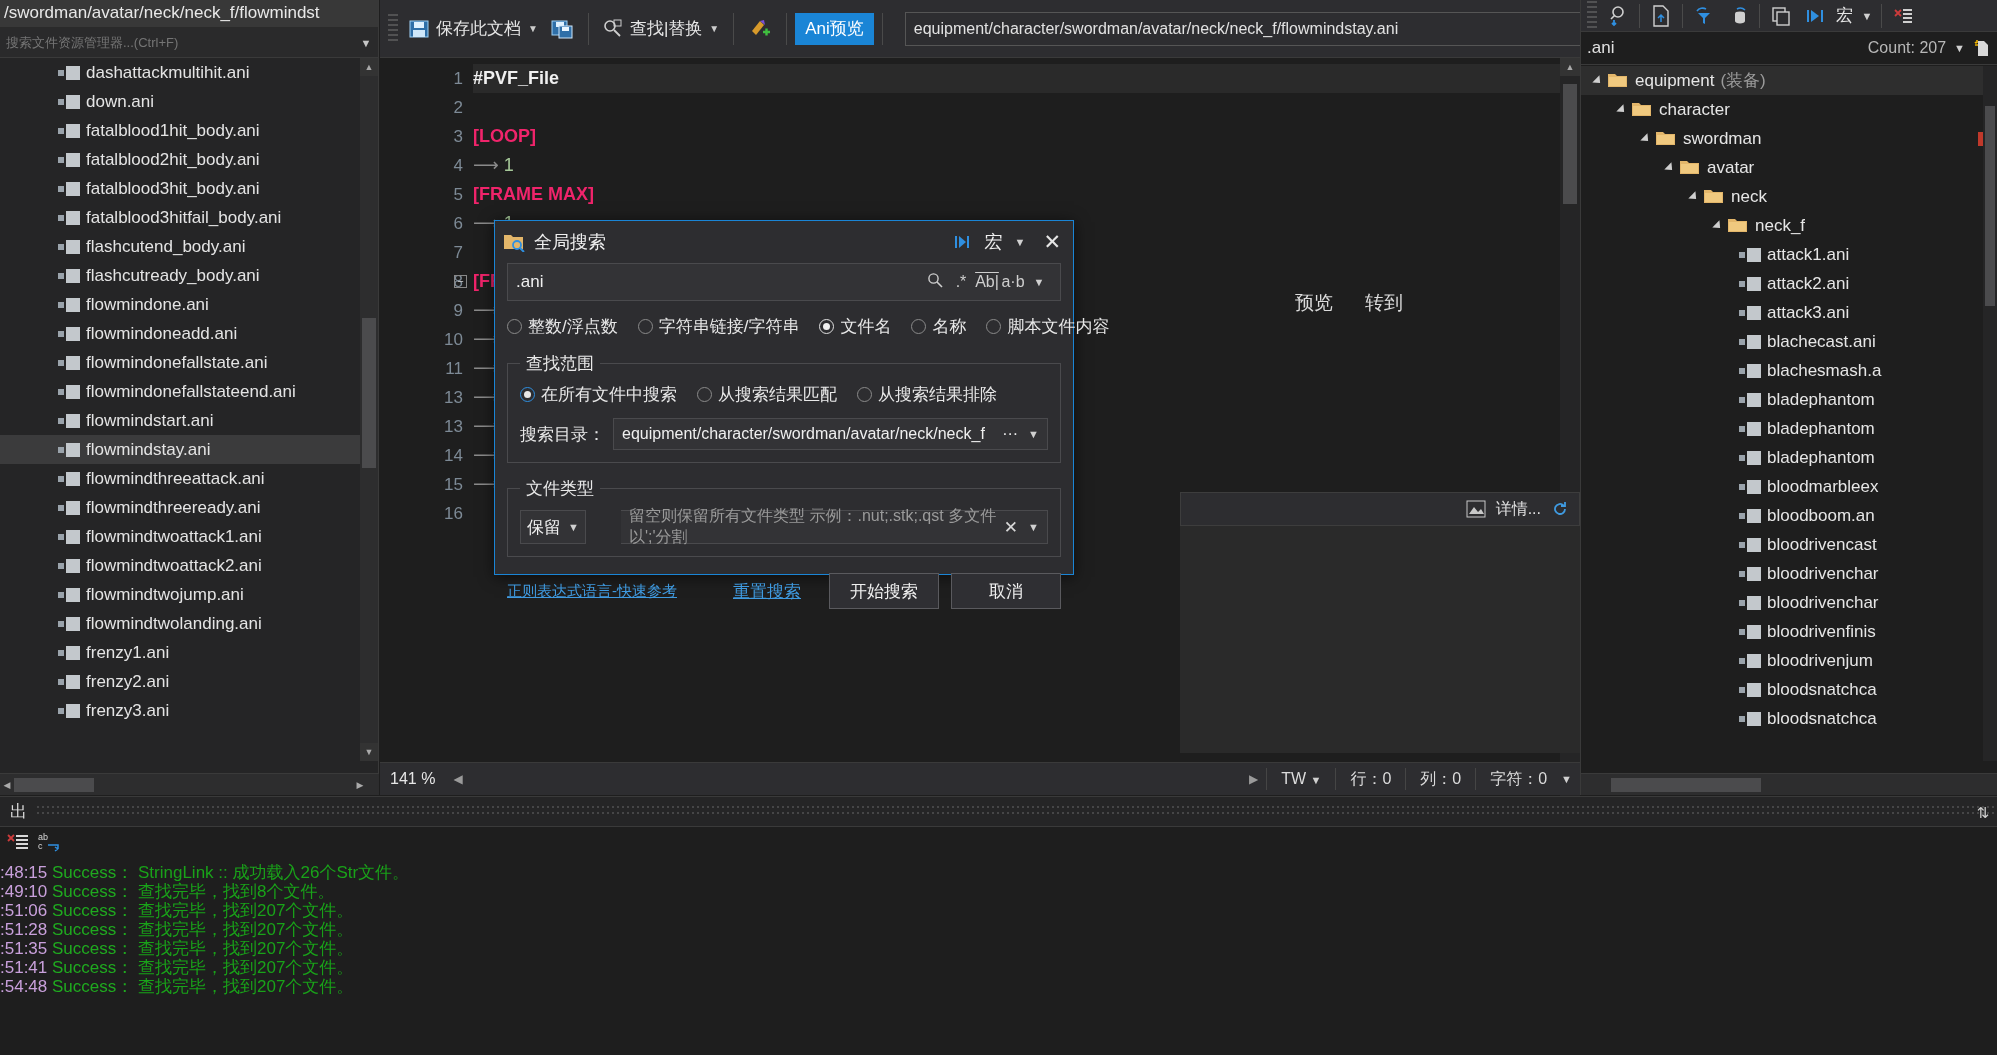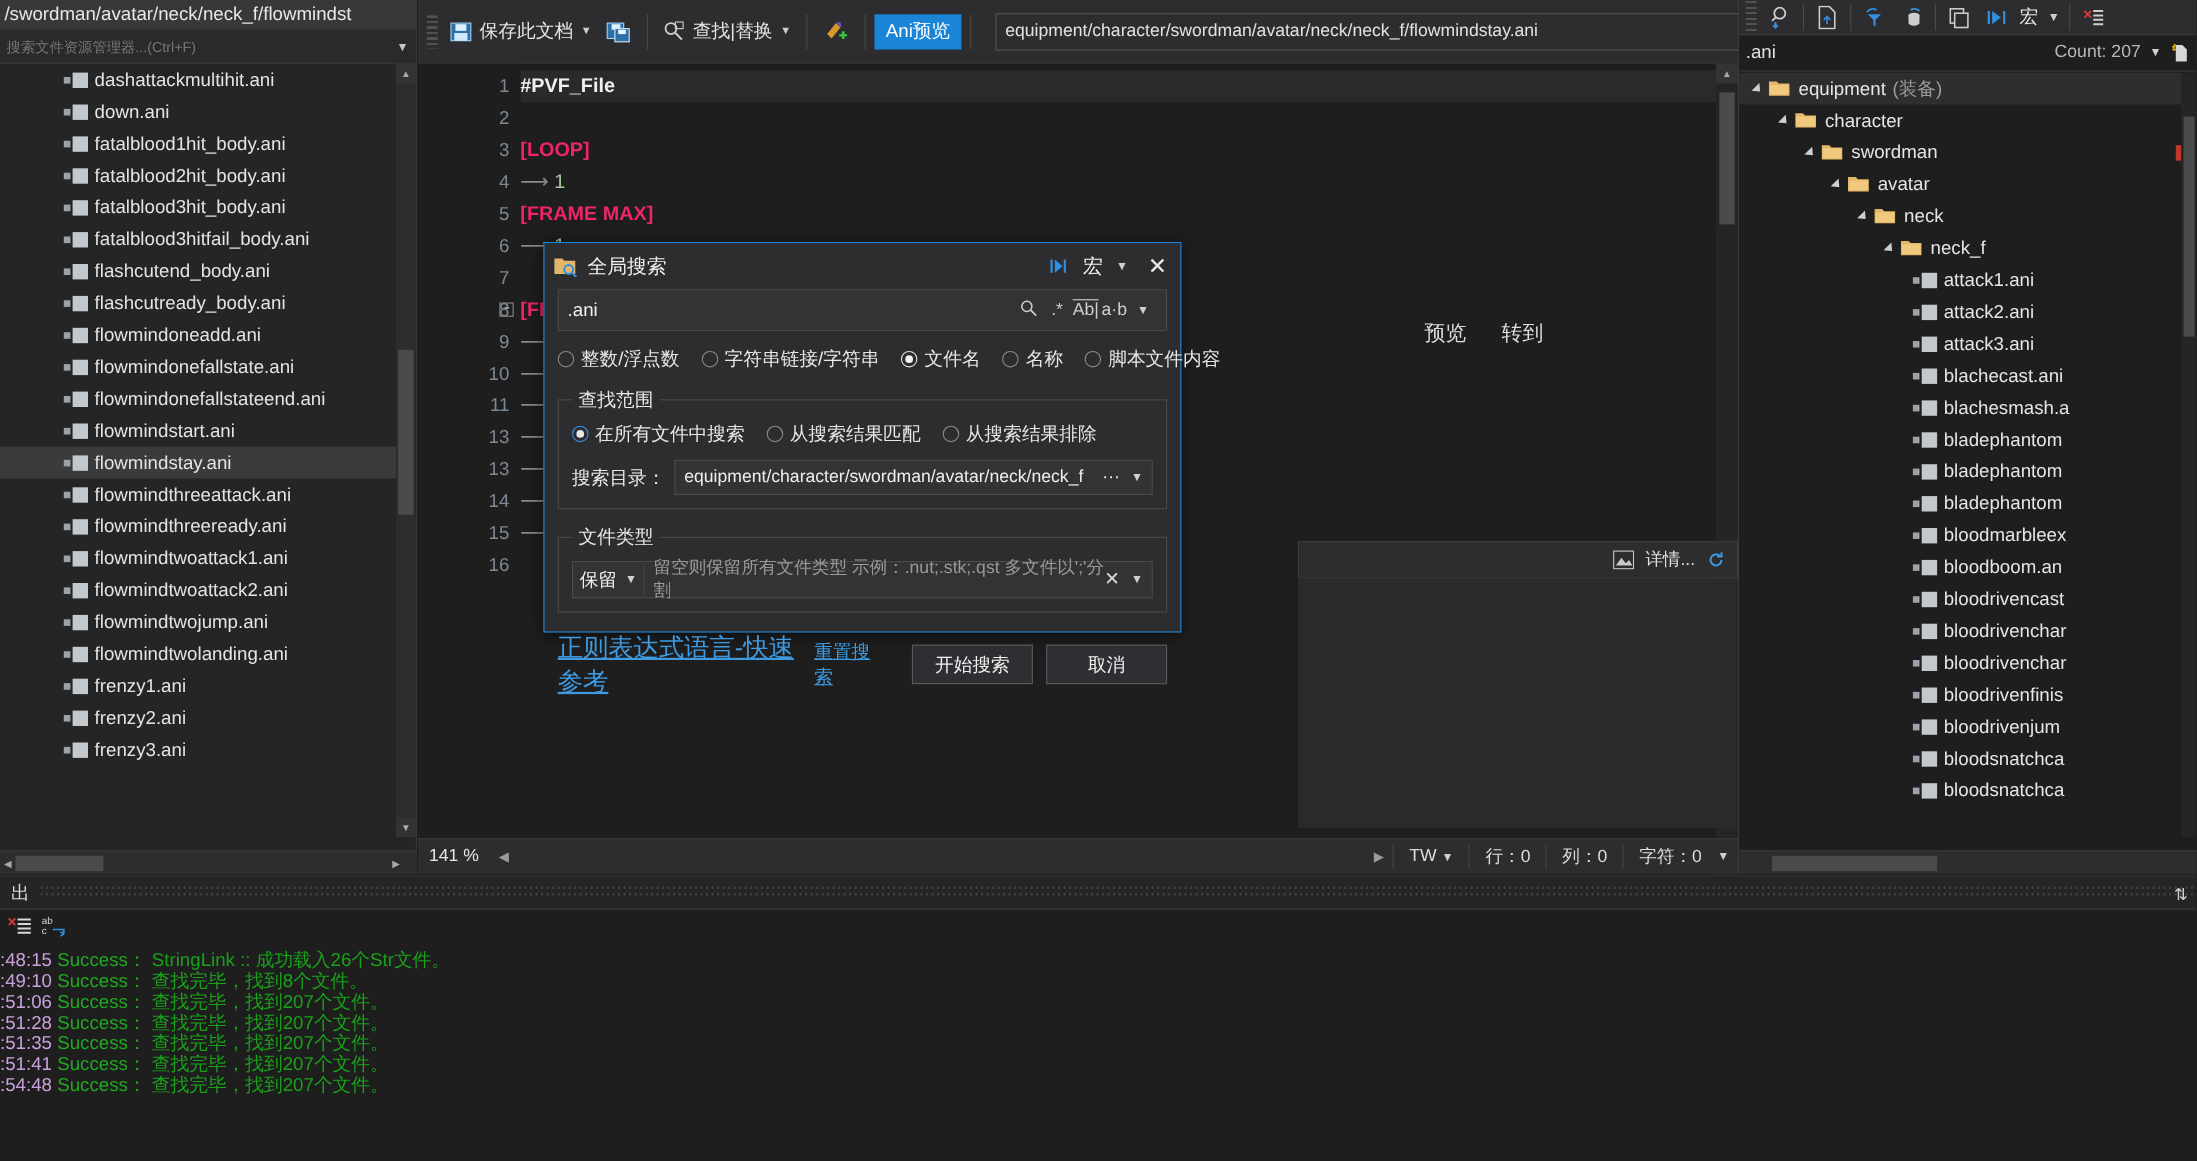--- a/index.html
+++ b/index.html
@@ -148,28 +148,28 @@
      border-radius:50%; background:#f0f0f0;}
   .rb.blue{ border-color:#2f8fe0;}
   .rb.blue:after{ background:#e8e8e8;}
   .ritem{ display:flex; align-items:center; margin-right:14px; white-space:nowrap;}
   fieldset.grp{ border:1px solid #4a4a4d; margin-top:14px; padding:6px 12px 12px 12px;}
   fieldset.grp legend{ font-size:17px; color:#e8e8e8; padding:0 6px;margin-top:20px;}
   .dir-row{ display:flex; align-items:center; margin-top:12px; font-size:17px; color:#e8e8e8;}
   .dir-lbl{ margin-right:8px; white-space:nowrap;}
   .dir-box{ flex:1; height:32px; background:#333336; border:1px solid #4a4a4d;
      display:flex; align-items:center; padding:0 8px; font-size:16px; color:#efefef;}
-  .ftype-row{ display:flex; align-items:center; height:34px; margin-top:4px;}
+  .ftype-row{ display:flex; align-items:center; height:34px; margin-top:4px;gap:35px;}
   .ftype-sel{ width:66px; height:34px; background:#333336; border:1px solid #4a4a4d;
      display:flex; align-items:center; justify-content:space-between; padding:0 6px;
      font-size:17px; color:#efefef;}
   .ftype-in{ flex:1; height:34px; background:#333336; border:1px solid #4a4a4d; border-left:none;
      display:flex; align-items:center; padding:0 8px; font-size:16px; color:#9a9a9a;}
   .dlg-foot{ display:flex; align-items:center; margin-top:16px; padding:0 12px;}
-  .lnk{ color:#3f9ae0; font-size:23px; text-decoration:underline;}
+  .lnk{ color:#3f9ae0; font-size:15px; text-decoration:underline;}
   .lnk2{ color:#3f9ae0; font-size:17px; text-decoration:underline; margin-right:16px;}
   .dbtn{ min-width:110px; height:36px; background:#2f2f33; border:1px solid #5a5a5e;
      color:#f0f0f0; font-size:17px; display:flex; align-items:center; justify-content:center;
      margin-left:12px; font-family:inherit;}
   .foot-sp{ flex:1;}
   .caretdn{ font-size:11px; color:#d0d0d0;}
 </style>
 </head>
 <body>
 
@@ -206,20 +206,24 @@
           <span class="fic"></span>
           <span>fatalblood3hitfail_body.ani</span>
         </div>
         <div class="file-item">
           <span class="fic"></span>
           <span>flashcutend_body.ani</span>
         </div>
         <div class="file-item">
           <span class="fic"></span>
           <span>flashcutready_body.ani</span>
+        </div>
+        <div class="file-item">
+          <span class="fic"></span>
+          <span>flowmindone.ani</span>
         </div>
         <div class="file-item">
           <span class="fic"></span>
           <span>flowmindoneadd.ani</span>
         </div>
         <div class="file-item">
           <span class="fic"></span>
           <span>flowmindonefallstate.ani</span>
         </div>
         <div class="file-item">

